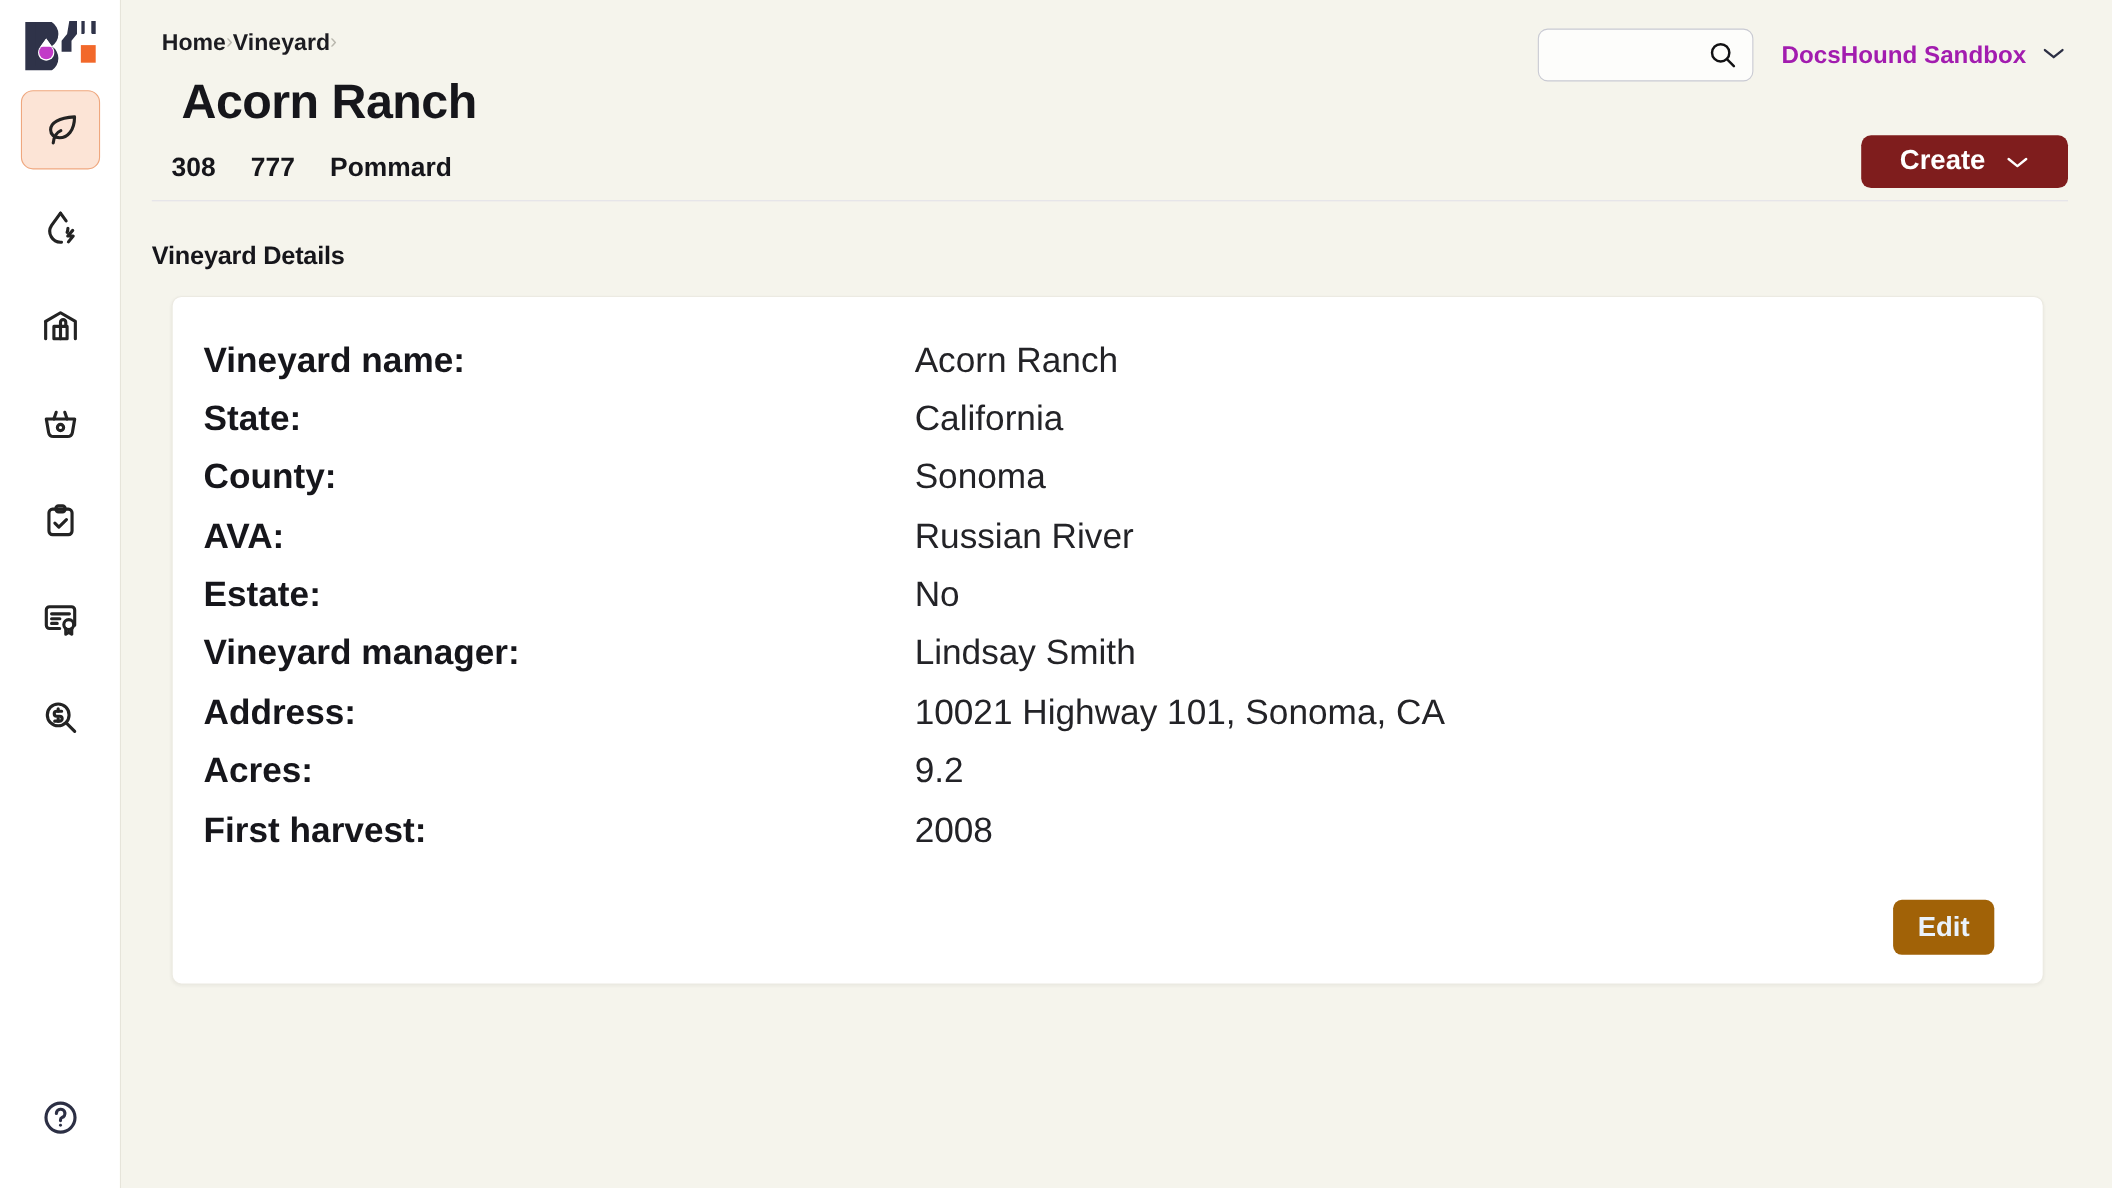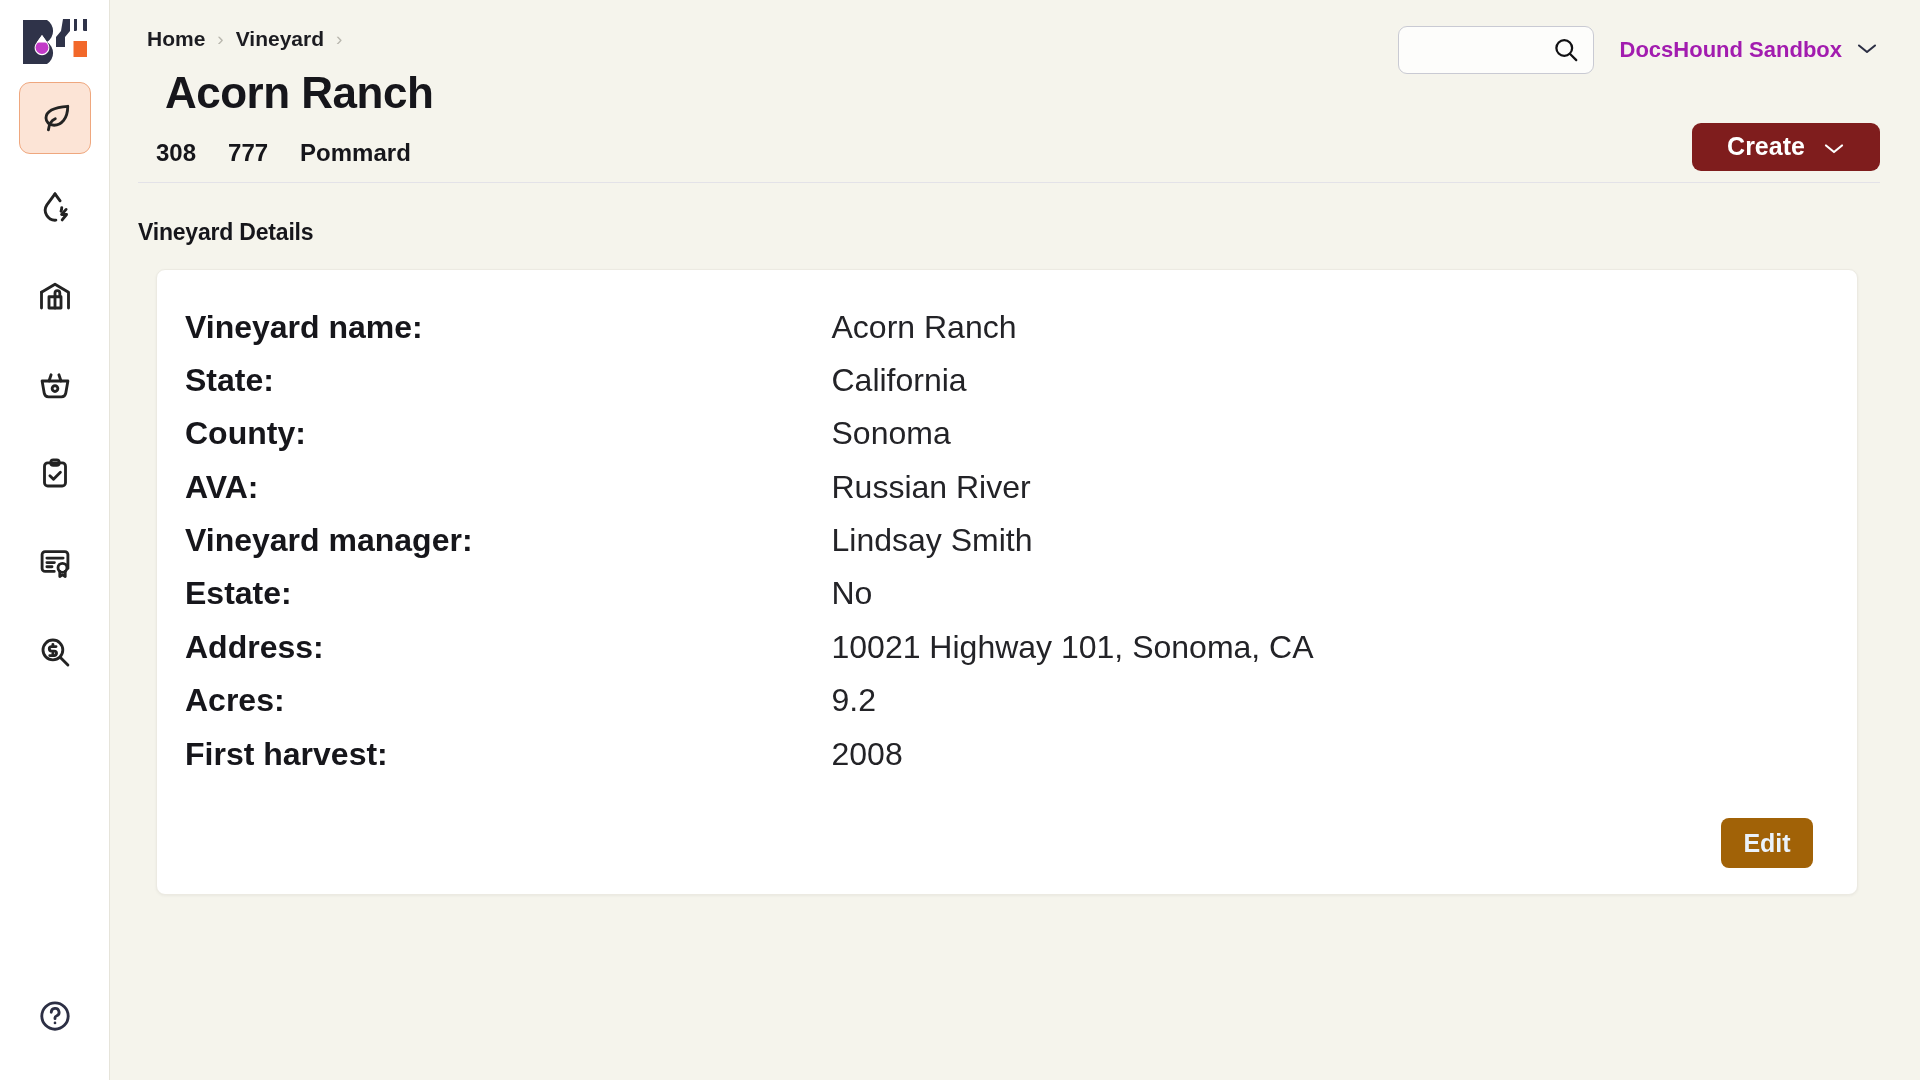--- a/index.html
+++ b/index.html
@@ -91,21 +91,21 @@
     align-items: flex-start;
     justify-content: space-between;
     padding-top: 22px;
   }
 
   .crumb-title-wrap { padding-left: 9px; }
 
   .breadcrumb {
     display: flex;
     align-items: center;
-    gap: 12px;
+    gap: 0;
     font-size: 21px;
     font-weight: 700;
     color: #1C1C21;
     height: 34px;
   }
   .breadcrumb .crumb { cursor: pointer; white-space: nowrap; }
   .breadcrumb .sep {
     color: #B9B7AE;
     font-size: 19px;
     font-weight: 500;
@@ -458,28 +458,28 @@
           </tr>
           <tr>
             <td class="detail-label">County:</td>
             <td class="detail-value">Sonoma</td>
           </tr>
           <tr>
             <td class="detail-label">AVA:</td>
             <td class="detail-value">Russian River</td>
           </tr>
           <tr>
+            <td class="detail-label">Estate:</td>
+            <td class="detail-value">No</td>
+          </tr>
+          <tr>
             <td class="detail-label">Vineyard manager:</td>
             <td class="detail-value">Lindsay Smith</td>
           </tr>
           <tr>
-            <td class="detail-label">Estate:</td>
-            <td class="detail-value">No</td>
-          </tr>
-          <tr>
             <td class="detail-label">Address:</td>
             <td class="detail-value">10021 Highway 101, Sonoma, CA</td>
           </tr>
           <tr>
             <td class="detail-label">Acres:</td>
             <td class="detail-value">9.2</td>
           </tr>
           <tr>
             <td class="detail-label">First harvest:</td>
             <td class="detail-value">2008</td>

